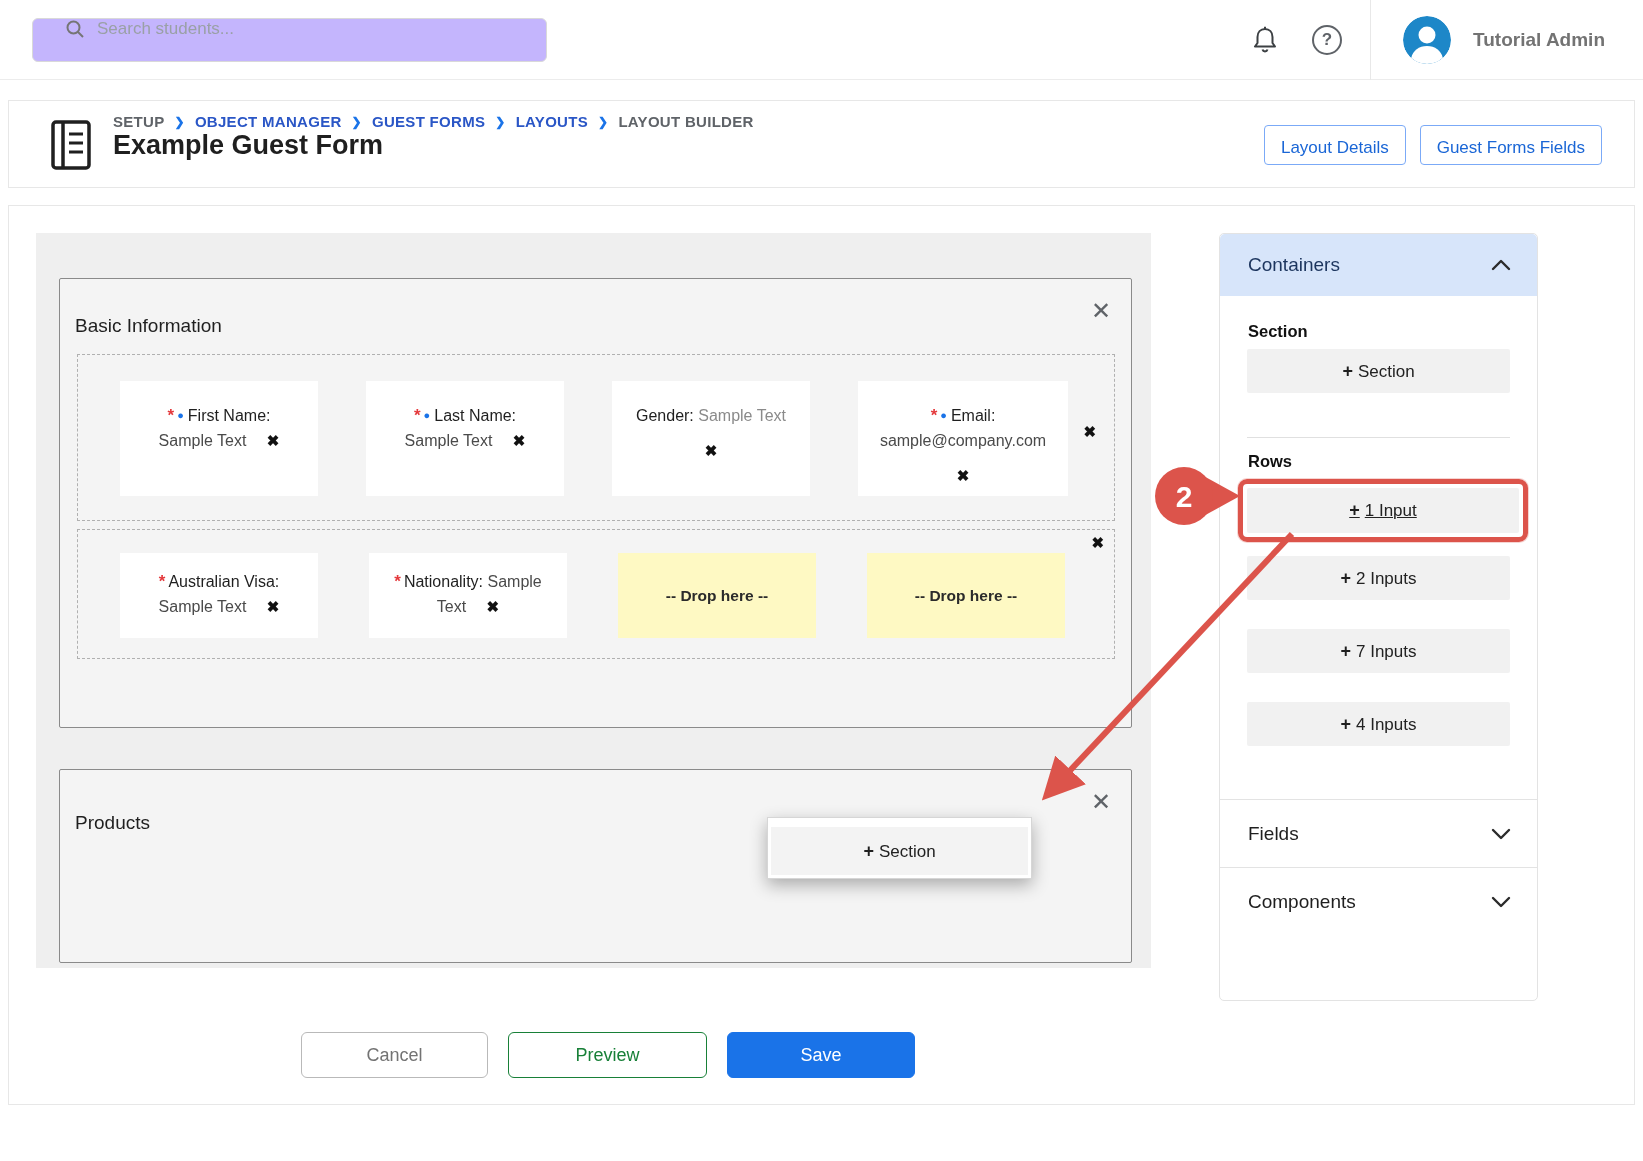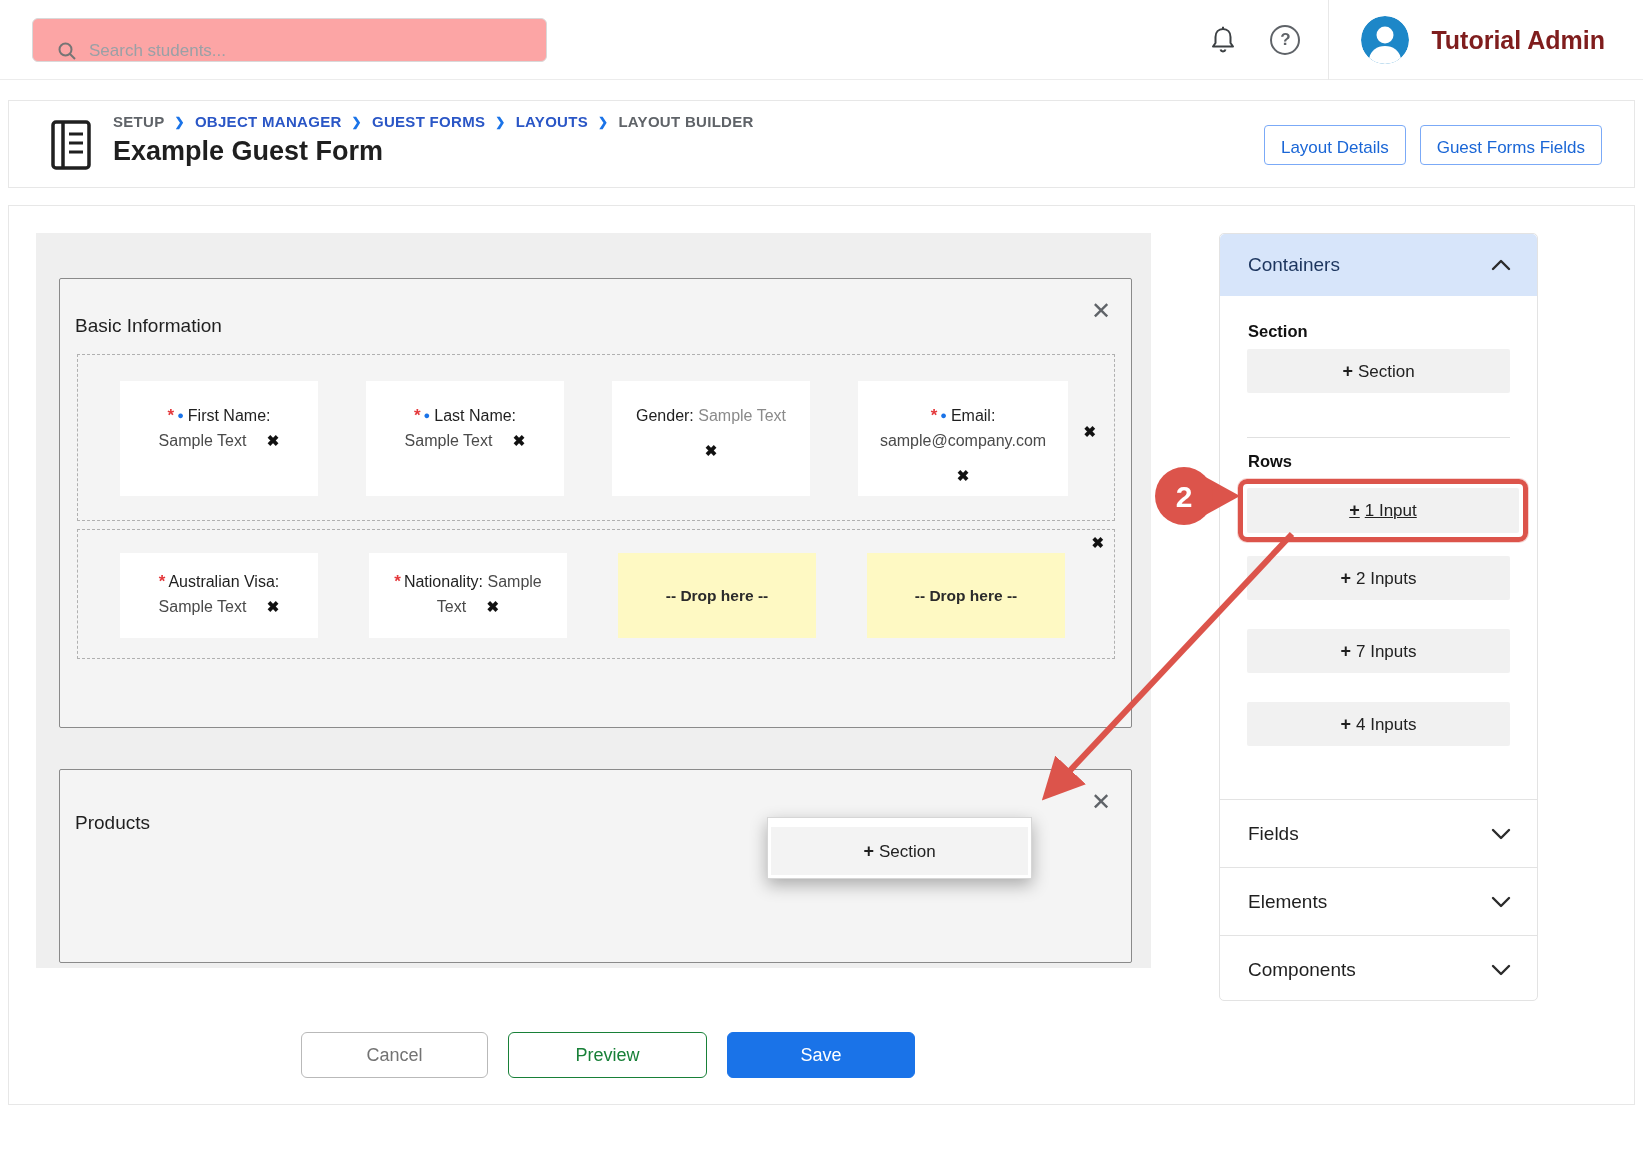--- a/index.html
+++ b/index.html
@@ -1,41 +1,41 @@
 <!DOCTYPE html>
 <html><head>
 <meta charset="utf-8">
 <style>
   * { box-sizing: border-box; margin: 0; padding: 0; }
   html,body { width:1643px; height:1161px; background:#fff; font-family:"Liberation Sans", sans-serif; color:#202124; overflow:hidden; }
   .page { position:relative; width:1643px; height:1161px; }
 
   
   .topbar { position:relative; height:80px; border-bottom:1px solid #ececec; display:flex; align-items:center; }
-  .search-box { position:absolute; left:32px; top:18px; width:515px; height:44px; background:#fca5a5; border:1px solid #d9d9d9; border-radius:6px; display:flex; align-items:flex-end; padding:0 24px; }
+  .search-box { position:absolute; left:32px; top:18px; width:515px; height:44px; background:#c4b5fd; border:1px solid #d9d9d9; border-radius:6px; display:flex; align-items:flex-start; padding:0 32px; }
   .search-box svg { flex:0 0 auto; margin-right:12px; }
   .search-box input { flex:1; border:none; outline:none; background:transparent; font-size:17px; color:#3c4043; font-family:"Liberation Sans", sans-serif; }
   .search-box input::placeholder { color:#9aa0a6; }
   .topbar-right { position:absolute; right:0; top:0; height:80px; display:flex; align-items:center; }
   .icon-btn { background:none; border:none; cursor:pointer; display:flex; align-items:center; justify-content:center; }
   .bell-btn { margin-right:34px; }
   .help-btn { width:30px; height:30px; border:2.5px solid #5f6368; border-radius:50%; color:#5f6368; font-weight:bold; font-size:17px; margin-right:28px; }
   .topbar-divider { width:1px; height:80px; background:#e8e8e8; margin-right:32px; }
   .avatar { width:48px; height:48px; border-radius:50%; overflow:hidden; margin-right:22px; flex:0 0 auto; cursor:pointer; }
-  .user-name { font-size:25px; font-weight:bold; color:#7f1d1d; margin-right:38px; }
+  .user-name { font-size:19px; font-weight:bold; color:#737373; margin-right:38px; }
 
   
   .header-panel { position:relative; margin:20px 8px 0; height:88px; border:1px solid #e7e7e7; background:#fff; }
   .book-icon { position:absolute; left:40px; top:16px; }
   .header-text { position:absolute; left:104px; top:12px; }
   .breadcrumb { font-size:15px; letter-spacing:.3px; display:flex; align-items:center; gap:10px; }
   .crumb { color:#2a56c6; font-weight:bold; cursor:pointer; }
   .crumb.muted { color:#5f6368; cursor:default; }
   .crumb-sep { color:#1a73e8; font-size:12px; font-weight:bold; }
-  .page-title { font-size:27px; font-weight:bold; color:#1f1f1f; margin-top:6px; }
+  .page-title { font-size:27px; font-weight:bold; color:#1f1f1f; margin-top:0; }
   .header-actions { position:absolute; right:32px; top:24px; display:flex; gap:14px; }
   .outline-blue-btn { background:#fff; border:1px solid #7baaf7; color:#1a66d6; font-size:17px; padding:12px 16px; height:40px; border-radius:4px; cursor:pointer; font-family:"Liberation Sans", sans-serif; }
 
   
   .main-panel { position:relative; margin:17px 8px 0; height:900px; border:1px solid #e7e7e7; background:#fff; }
   .canvas { position:absolute; left:27px; top:27px; width:1115px; height:735px; background:#efefef; }
 
   .form-section { position:absolute; left:23px; width:1073px; background:#f4f4f4; border:1px solid #8a8a8a; border-radius:2px; }
   .form-section.basic { top:45px; height:450px; }
   .form-section.products { top:536px; height:194px; }
@@ -236,26 +236,20 @@
           <button class="palette-btn"><span class="plus">+</span><span>4 Inputs</span></button>
         </div>
       </div>
       <div class="palette-row">
         <span>Fields</span>
         <svg width="20" height="12" viewBox="0 0 20 12">
           <polyline points="2,2 10,10 18,2" fill="none" stroke="#2b2b2b" stroke-width="2.4" stroke-linecap="round" stroke-linejoin="round"></polyline>
         </svg>
       </div>
       <div class="palette-row">
-        <span>Elements</span>
-        <svg width="20" height="12" viewBox="0 0 20 12">
-          <polyline points="2,2 10,10 18,2" fill="none" stroke="#2b2b2b" stroke-width="2.4" stroke-linecap="round" stroke-linejoin="round"></polyline>
-        </svg>
-      </div>
-      <div class="palette-row">
         <span>Components</span>
         <svg width="20" height="12" viewBox="0 0 20 12">
           <polyline points="2,2 10,10 18,2" fill="none" stroke="#2b2b2b" stroke-width="2.4" stroke-linecap="round" stroke-linejoin="round"></polyline>
         </svg>
       </div>
     </aside>
 
     <div class="footer-actions">
       <button class="cancel-btn">Cancel</button>
       <button class="preview-btn">Preview</button>

